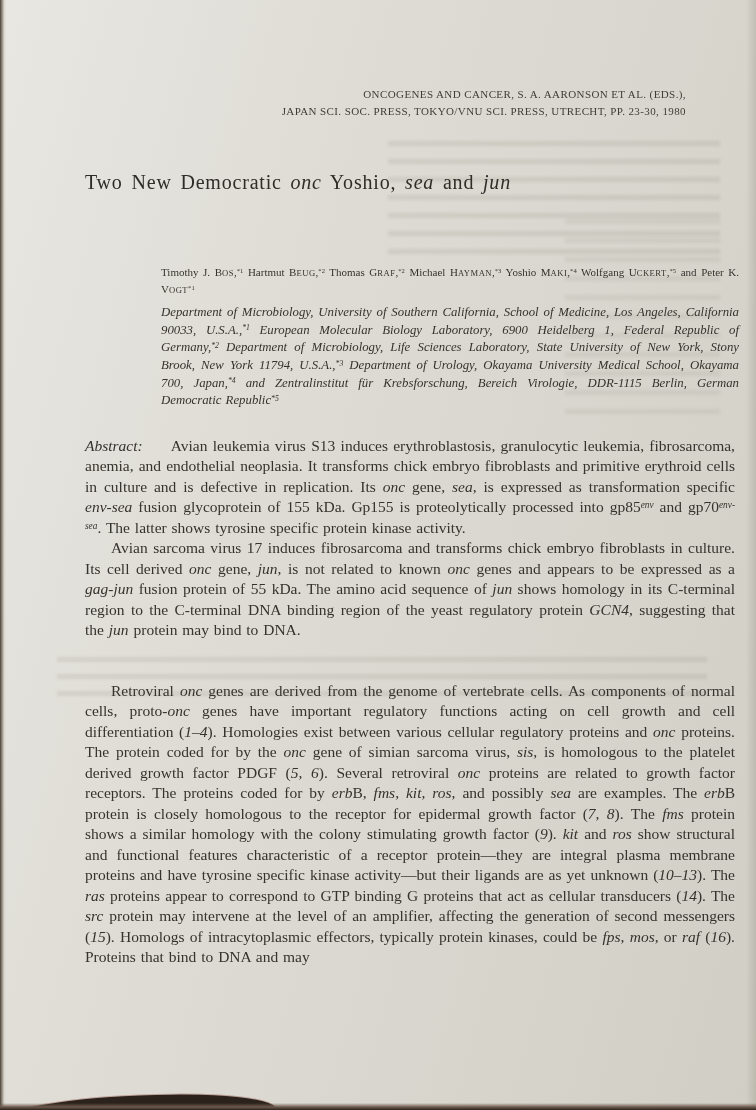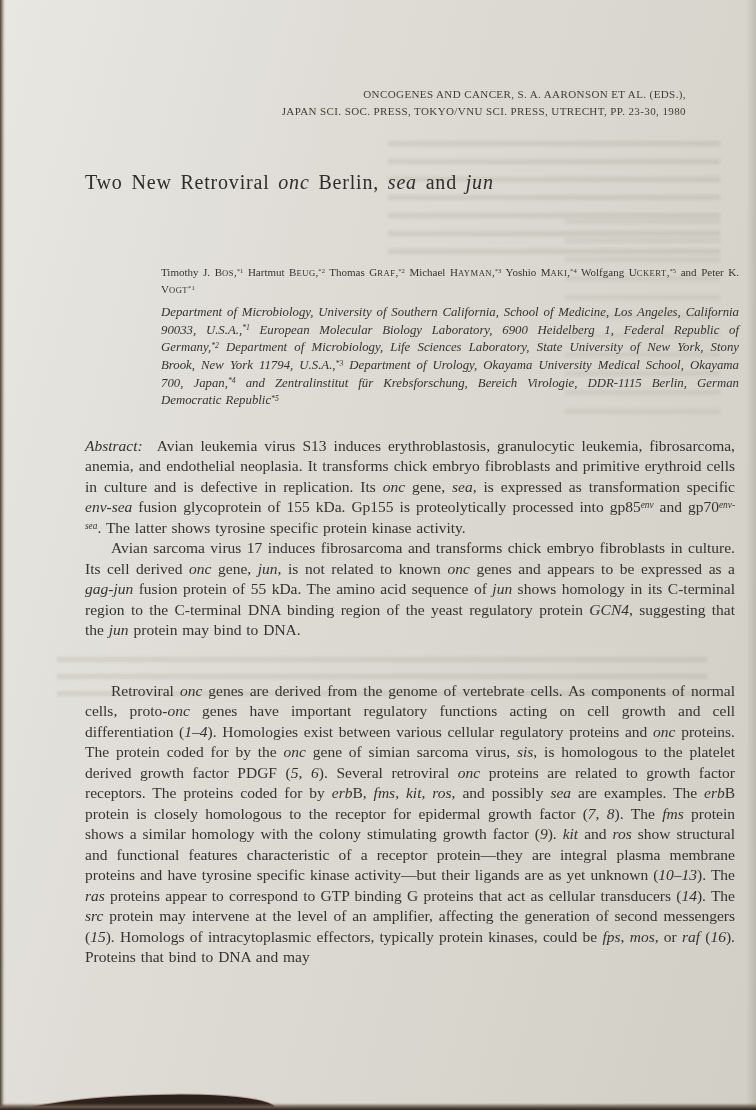--- a/index.html
+++ b/index.html
@@ -32,21 +32,21 @@
   .content{position:relative;padding:0 49px 0 85px;width:650px;}
   .jheader{margin-top:86px;margin-right:49px;text-align:right;
     font-size:11px;line-height:1.5;letter-spacing:.4px;color:#403d35;}
   .title{margin:52px 0 0 0;font-weight:normal;font-size:20px;letter-spacing:.8px;word-spacing:3px;color:#2f2d28;}
   .authors{margin-top:70px;margin-left:76px;width:578px;text-align:justify;
     font-size:11px;line-height:1.5;word-spacing:1.5px;}
   .affil{margin-top:7px;margin-left:76px;width:578px;text-align:justify;
     font-size:12.8px;line-height:1.38;font-style:italic;word-spacing:1px;}
   .abstract{margin-top:26px;}
   .abstract p,.bodytext p{margin:0;font-size:15.5px;line-height:20.5px;text-align:justify;word-spacing:1px;}
-  .abs-label{font-style:italic;margin-right:14px;}
+  .abs-label{font-style:italic;margin-right:28px;}
   .indent{text-indent:26px;}
   .bodytext{margin-top:40px;}
   .pageno{margin-top:14px;text-align:center;font-size:13px;color:#3a3832;}
   .it{font-style:italic;}
   .sc{text-transform:uppercase;font-size:.78em;letter-spacing:.5px;}
   sup{font-size:.6em;line-height:0;vertical-align:baseline;position:relative;top:-.45em;}
 </style>
 </head>
 <body>
 
@@ -56,21 +56,21 @@
   <div class="ghost g2"></div>
   <div class="ghost g3"></div>
 
   <div class="content">
 
     <div class="jheader">
       <div>ONCOGENES AND CANCER, S. A. AARONSON ET AL. (EDS.),</div>
       <div>JAPAN SCI. SOC. PRESS, TOKYO/VNU SCI. PRESS, UTRECHT, PP. 23-30, 1980</div>
     </div>
 
-    <h1 class="title"><span>Two New Retroviral </span><span class="it">onc</span><span> Berlin, </span><span class="it">sea</span><span> and </span><span class="it">jun</span></h1>
+    <h1 class="title"><span>Two New Democratic </span><span class="it">onc</span><span> Yoshio, </span><span class="it">sea</span><span> and </span><span class="it">jun</span></h1>
 
     <div class="authors"><span>Timothy J. B</span><span class="sc">os</span><span>,</span><sup>*1</sup><span> Hartmut B</span><span class="sc">eug</span><span>,</span><sup>*2</sup><span> Thomas G</span><span class="sc">raf</span><span>,</span><sup>*2</sup><span> Michael H</span><span class="sc">ayman</span><span>,</span><sup>*3</sup><span> Yoshio M</span><span class="sc">aki</span><span>,</span><sup>*4</sup><span> Wolfgang U</span><span class="sc">ckert</span><span>,</span><sup>*5</sup><span> and Peter K. V</span><span class="sc">ogt</span><sup>*1</sup></div>
 
     <div class="affil"><span>Department of Microbiology, University of Southern California, School of Medicine, Los Angeles, California 90033, U.S.A.,</span><sup>*1</sup><span> European Molecular Biology Laboratory, 6900 Heidelberg 1, Federal Republic of Germany,</span><sup>*2</sup><span> Department of Microbiology, Life Sciences Laboratory, State University of New York, Stony Brook, New York 11794, U.S.A.,</span><sup>*3</sup><span> Department of Urology, Okayama University Medical School, Okayama 700, Japan,</span><sup>*4</sup><span> and Zentralinstitut für Krebsforschung, Bereich Virologie, DDR-1115 Berlin, German Democratic Republic</span><sup>*5</sup></div>
 
     <div class="abstract">
       <p><span class="abs-label">Abstract:</span><span><span>Avian leukemia virus S13 induces erythroblastosis, granulocytic leukemia, fibrosarcoma, anemia, and endothelial neoplasia. It transforms chick embryo fibroblasts and primitive erythroid cells in culture and is defective in replication. Its </span><span class="it">onc</span><span> gene, </span><span class="it">sea</span><span>, is expressed as transformation specific </span><span class="it">env-sea</span><span> fusion glycoprotein of 155 kDa. Gp155 is proteolytically processed into gp85</span><sup class="it">env</sup><span> and gp70</span><sup class="it">env-sea</sup><span>. The latter shows tyrosine specific protein kinase activity.</span></span></p>
       <p class="indent"><span>Avian sarcoma virus 17 induces fibrosarcoma and transforms chick embryo fibroblasts in culture. Its cell derived </span><span class="it">onc</span><span> gene, </span><span class="it">jun</span><span>, is not related to known </span><span class="it">onc</span><span> genes and appears to be expressed as a </span><span class="it">gag-jun</span><span> fusion protein of 55 kDa. The amino acid sequence of </span><span class="it">jun</span><span> shows homology in its C-terminal region to the C-terminal DNA binding region of the yeast regulatory protein </span><span class="it">GCN4</span><span>, suggesting that the </span><span class="it">jun</span><span> protein may bind to DNA.</span></p>
     </div>
 

